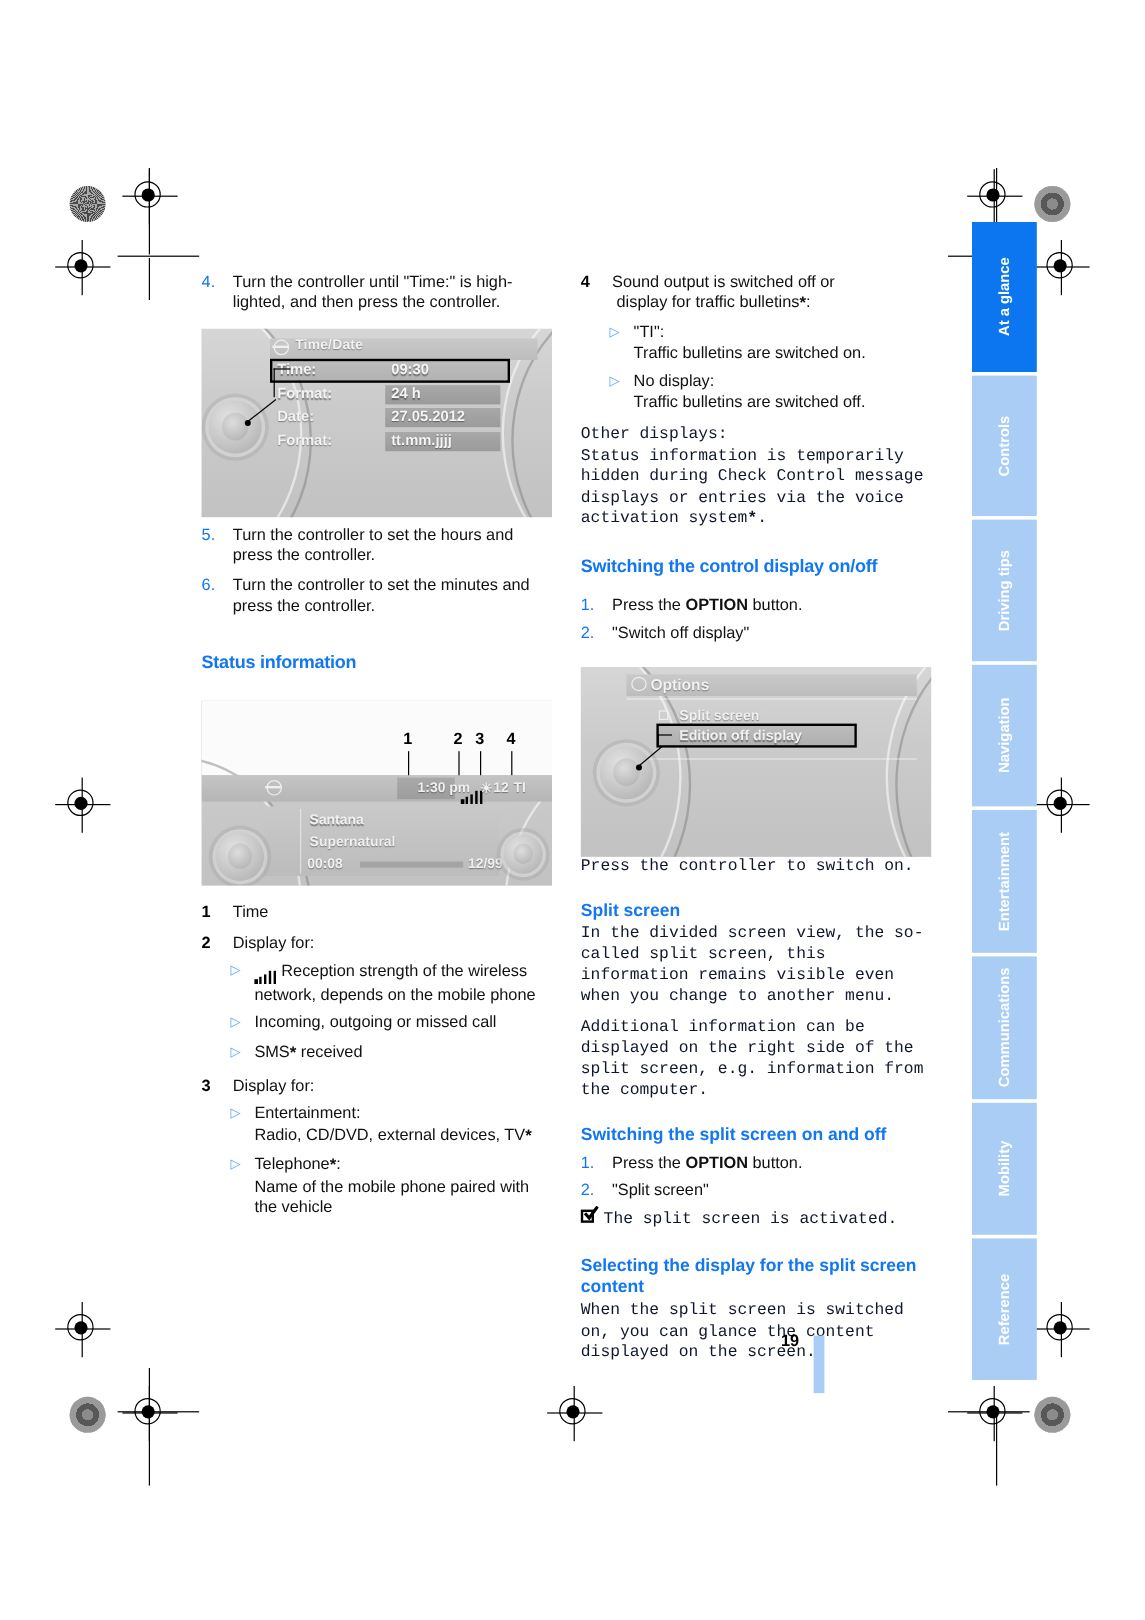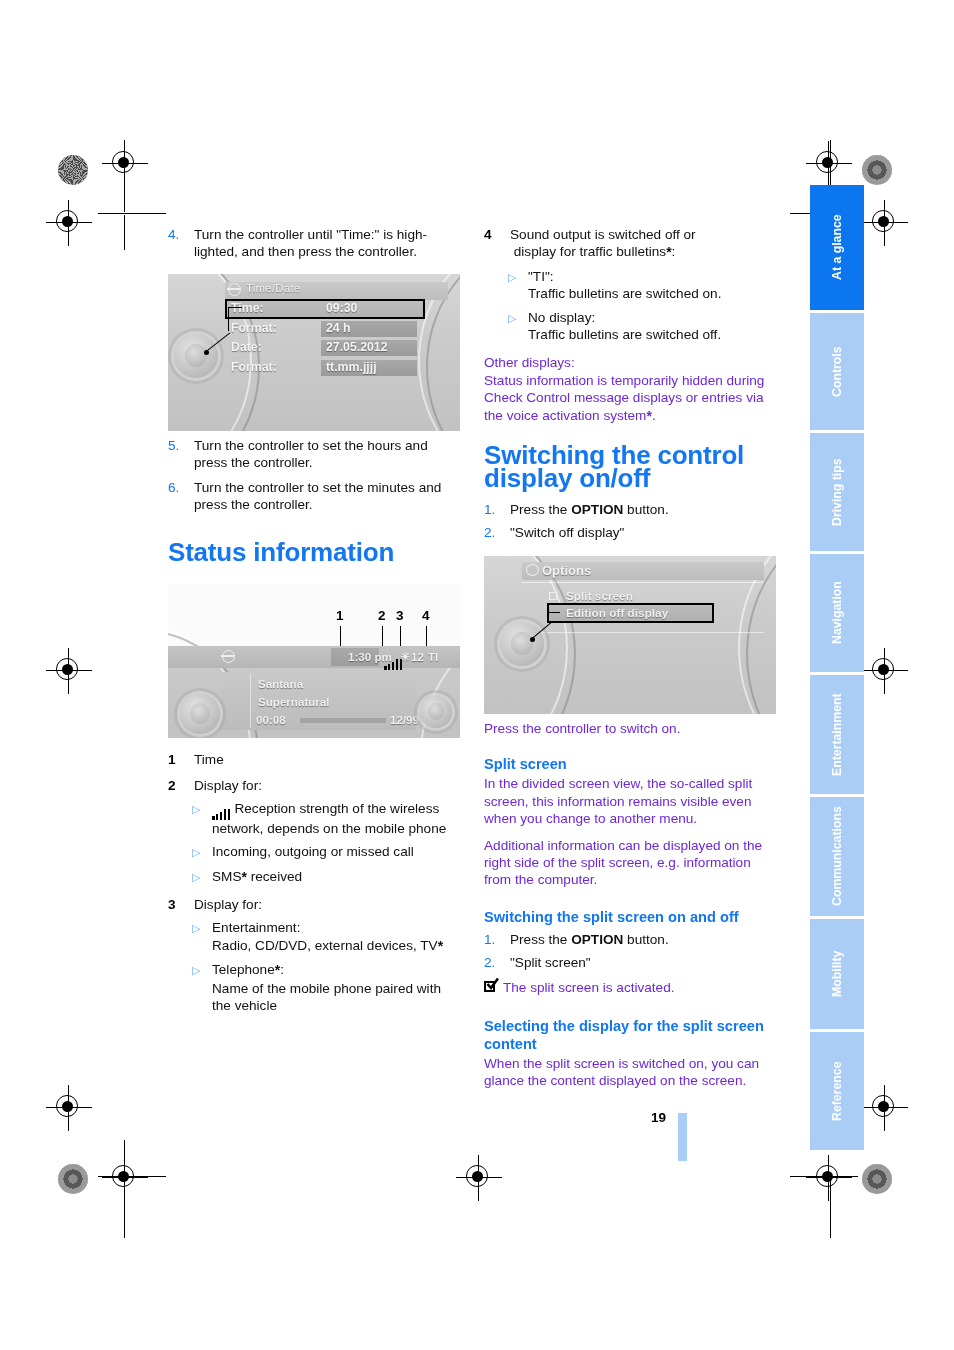--- a/index.html
+++ b/index.html
@@ -35,25 +35,25 @@
 
   
   .col{position:absolute;top:226px;width:292px;}
   .col.left{left:168px;}
   .col.right{left:484px;}
   .step{display:flex;margin-bottom:2px;}
   .step .num{color:#1277f0;font-size:13.6px;line-height:17.4px;width:26px;flex:0 0 26px;}
   .step .num.bk{color:#000;font-weight:bold;}
   .step .body{flex:1 1 auto;font-size:13.6px;line-height:17.4px;color:#111;}
 
-  .para{font-size:13.6px;line-height:17.4px;color:#6d28d9;margin:0 0 9px 0;}
+  .para{font-size:13.6px;line-height:17.4px;color:#0f172a;margin:0 0 9px 0;font-family:Liberation Mono, monospace;}
   .para.tight{margin-bottom:0;}
 
   h1.blue{
-    color:#1277f0;font-size:26px;line-height:23px;font-weight:bold;
+    color:#1277f0;font-size:15px;line-height:23px;font-weight:bold;
     margin:0 0 11px 0;letter-spacing:-0.2px;
   }
   h2.blue{
     color:#1277f0;font-size:14.6px;line-height:18px;font-weight:bold;
     margin:0 0 2px 0;
   }
   .gap-l{height:26px;}
 
   
   .bul{display:flex;margin:0 0 6px 24px;}
@@ -82,21 +82,21 @@
   .fig .scrn{position:absolute;left:0;top:0;right:0;bottom:0;
      background:linear-gradient(180deg,#d6d6d6 0%,#cbcbcb 40%,#c2c2c2 100%);}
   .fig .swoosh{position:absolute;border-radius:50%;border:2px solid rgba(255,255,255,.55);}
   .fig .swoosh.d{border-color:rgba(120,120,120,.45);}
 
   
   #fig-timedate{left:168px;top:274px;width:292px;height:157px;}
   .td-head{position:absolute;left:57px;top:8px;right:12px;height:18px;
      background:linear-gradient(180deg,#c9c9c9,#bdbdbd);}
   .td-title{position:absolute;left:78px;top:8px;color:#f2f2f2;font-size:11.5px;
-     font-weight:normal;text-shadow:0 1px 1px rgba(0,0,0,.35);letter-spacing:.2px;}
+     font-weight:bold;text-shadow:0 1px 1px rgba(0,0,0,.35);letter-spacing:.2px;}
   .td-globe{position:absolute;left:60px;top:9px;width:13px;height:13px;border-radius:50%;
      border:1.6px solid #efefef;box-sizing:border-box;}
   .td-globe:after{content:"";position:absolute;left:-1.6px;top:4.2px;width:13px;height:1.4px;background:#efefef;}
   .td-rows{position:absolute;left:57px;top:27px;right:10px;}
   .td-row{position:relative;height:17px;margin-bottom:2.5px;}
   .td-lab{position:absolute;left:6px;top:0px;color:#f3f3f3;font-size:12.3px;font-weight:bold;
      text-shadow:0 1px 1px rgba(0,0,0,.4);}
   .td-valbox{position:absolute;left:96px;top:0;width:96px;height:16px;
      background:linear-gradient(180deg,#a8a8a8,#9b9b9b);}
   .td-val{position:absolute;left:101px;top:0px;color:#f5f5f5;font-size:12.3px;font-weight:bold;

